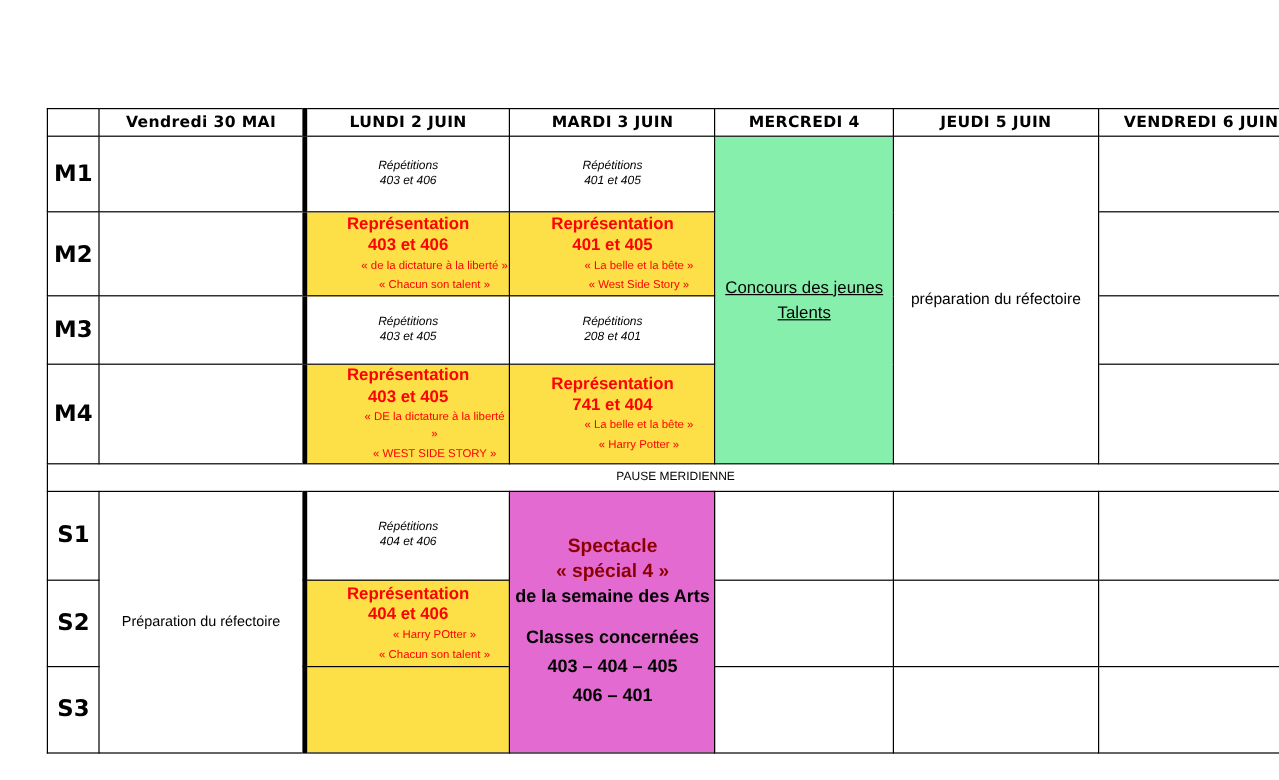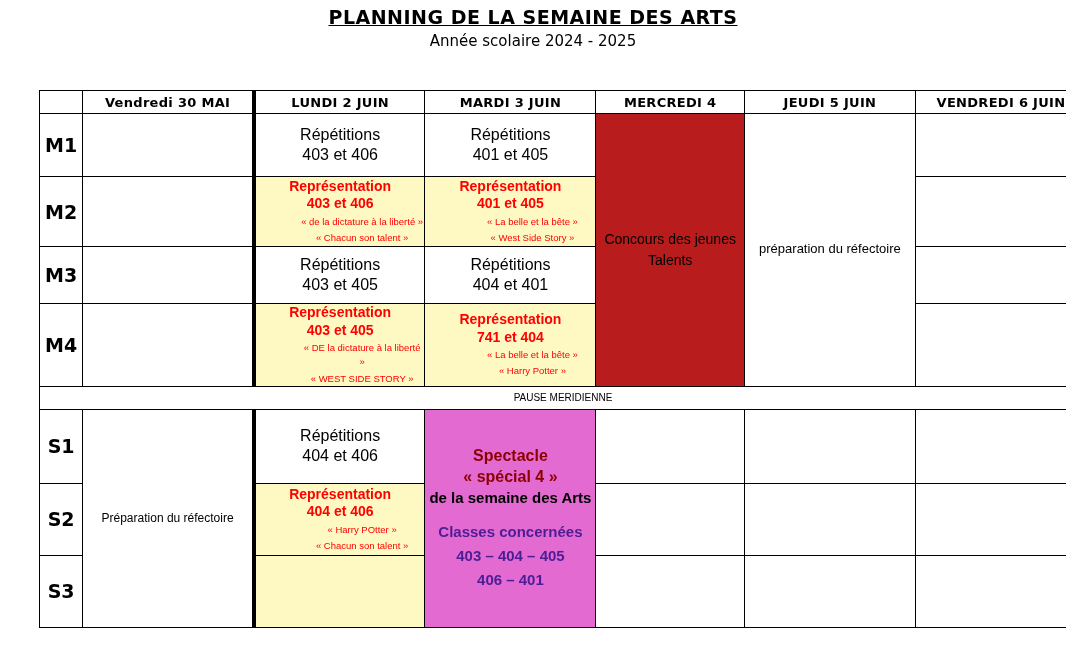--- a/index.html
+++ b/index.html
@@ -73,25 +73,26 @@
     font-size: 19px;
   }
   
   .thick-right { border-right: 4px solid #000 !important; }
 
   .cell {
     padding: 4px 3px;
     line-height: 1.25;
   }
   .rep {
-    font-size: 16px;
-  }
-
-  .green { background: #fef9c3; }
-  .orange { background: #b91c1c; }
+    font-style: italic;
+    font-size: 10px;
+  }
+
+  .green { background: #fde047; }
+  .orange { background: #86efac; text-decoration: underline; }
   .pink { background: #e26ad0; }
 
   .repres-title {
     color: #ff0000;
     font-weight: bold;
     font-size: 14px;
     line-height: 1.25;
   }
   .repres-sub {
     color: #ff0000;
@@ -120,39 +121,35 @@
     font-size: 16px;
     line-height: 1.3;
   }
   .spectacle-sub {
     color: #000;
     font-weight: bold;
     font-size: 15px;
     margin-top: 1px;
   }
   .spectacle-classes {
-    color: #4c1d95;
+    color: #000000;
     font-weight: bold;
     font-size: 15px;
     line-height: 1.45;
     margin-top: 14px;
   }
   .prep-ref-small {
     font-size: 12px;
   }
 </style>
 </head>
 <body>
 
 <div class="page">
 
-  <div class="title-block">
-    <div class="main-title">PLANNING DE LA SEMAINE DES ARTS</div>
-    <div class="sub-title">Année scolaire 2024 - 2025</div>
-  </div>
 
   <table class="planning">
     <colgroup>
       <col class="col-label">
       <col class="col-day">
       <col class="col-day">
       <col class="col-day">
       <col class="col-merc">
       <col class="col-jeudi">
       <col class="col-day">
@@ -212,21 +209,21 @@
 
       <tr style="height:57px;">
         <td class="slot-label">M3</td>
         <td class="thick-right"></td>
         <td class="cell">
           <div class="rep">Répétitions</div>
           <div class="rep line2">403 et 405</div>
         </td>
         <td class="cell">
           <div class="rep">Répétitions</div>
-          <div class="rep line2">404 et 401</div>
+          <div class="rep line2">208 et 401</div>
         </td>
         <td></td>
       </tr>
 
       <tr style="height:72px;">
         <td class="slot-label">M4</td>
         <td class="thick-right"></td>
         <td class="green cell">
           <div class="repres-title">Représentation</div>
           <div class="repres-title">403 et 405</div>

